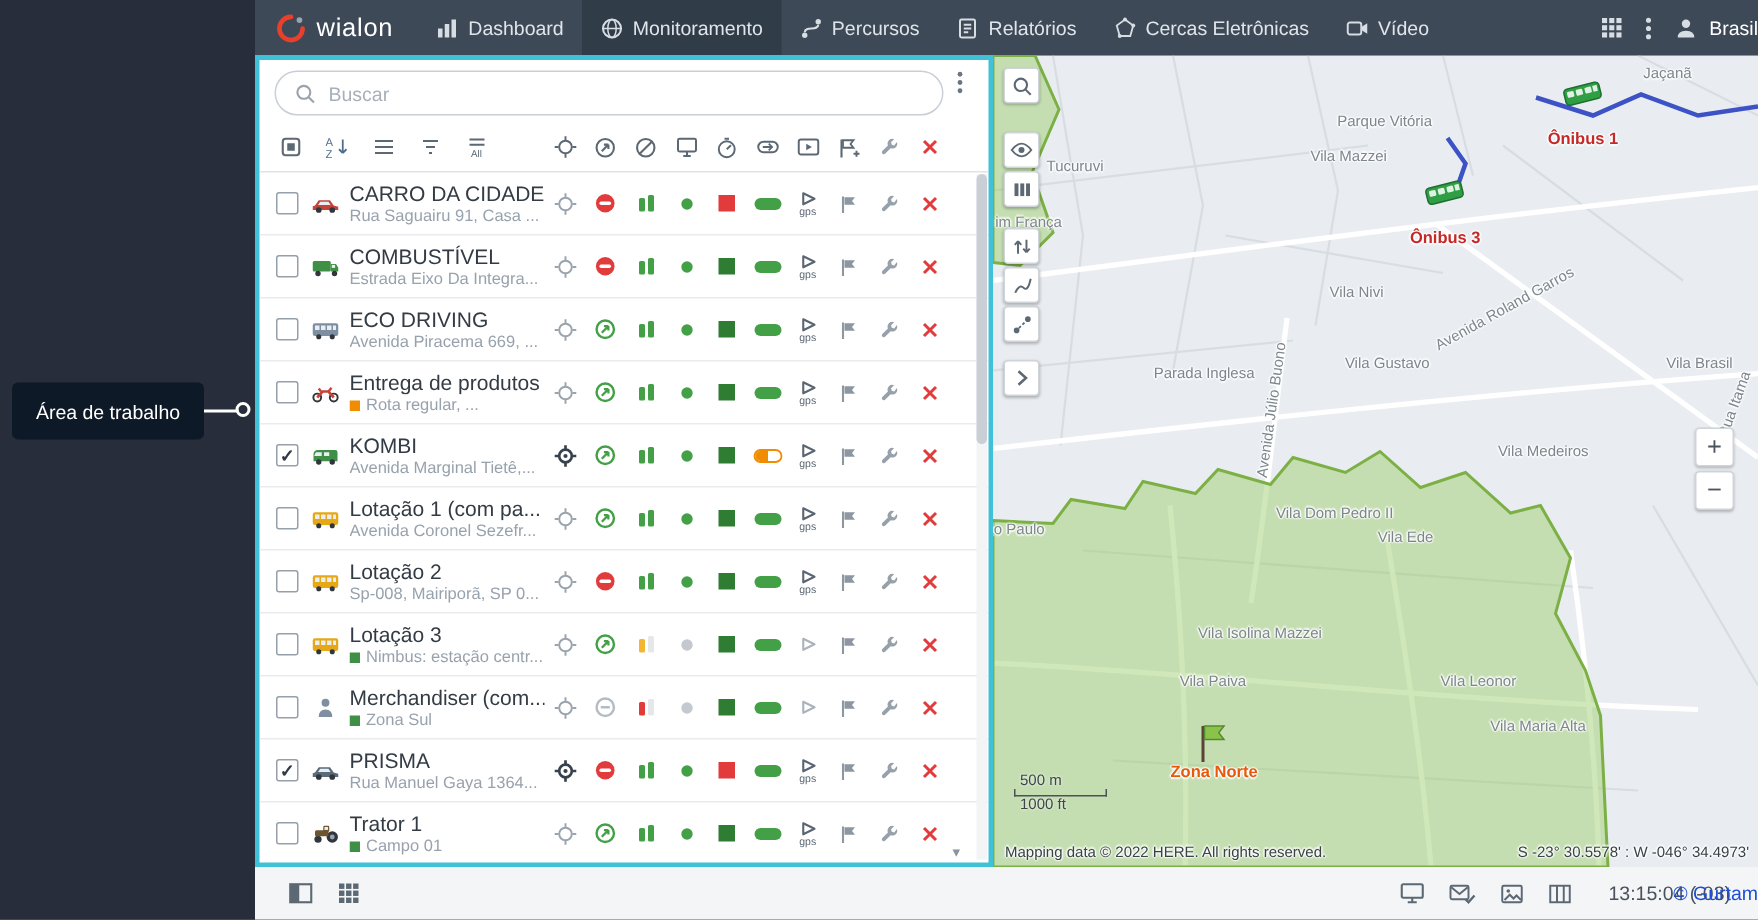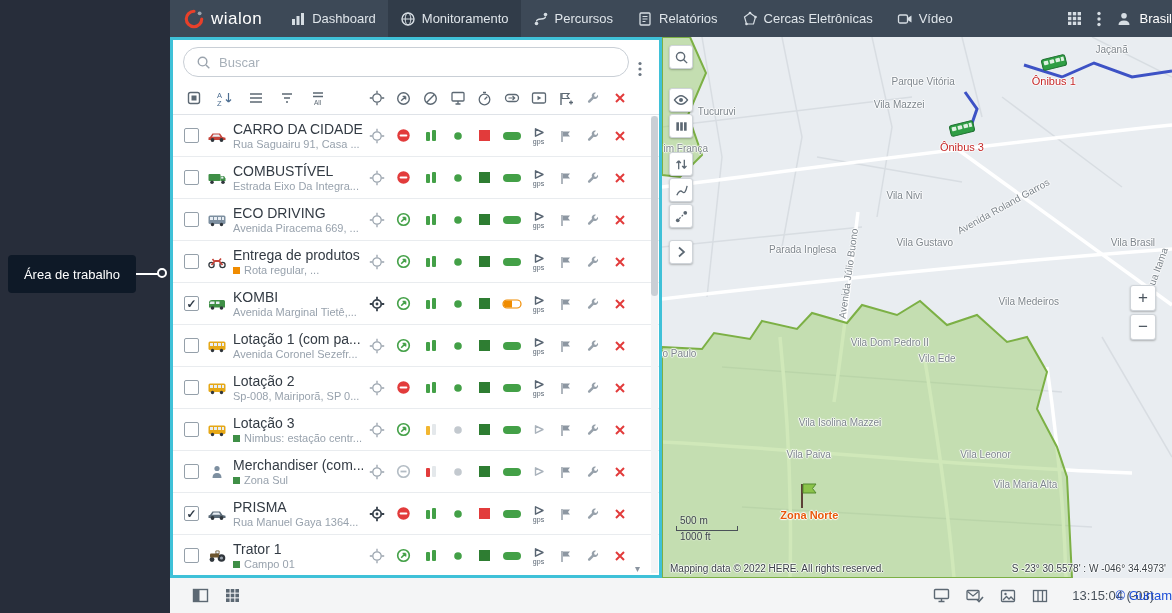--- a/index.html
+++ b/index.html
@@ -20,21 +20,21 @@
   .tabs{display:flex;align-items:stretch}
   .tab{display:flex;align-items:center;gap:6px;padding:0 12px;font-size:13px;cursor:pointer;white-space:nowrap}
   .tab.active{background:#313c49}
   .nav-right{margin-left:auto;display:flex;align-items:center;gap:15px;}
   .nav-right .icn{display:flex;align-items:center}
   .nav-user{display:flex;align-items:center;gap:7px;font-size:13px;color:#fff}
   .icn{display:inline-flex;align-items:center;justify-content:center;line-height:0}
 
   
   .panel{position:absolute;left:170px;top:37px;width:492px;height:541px;background:#fff;border:3px solid #3fc1d8;overflow:hidden}
-  .search-row{display:flex;align-items:flex-end;gap:0;padding:7px 8px 5px 10px}
+  .search-row{display:flex;align-items:flex-start;gap:0;padding:7px 8px 5px 10px}
   .search-box{flex:1;height:30px;border:1px solid #c9cfd6;border-radius:16px;display:flex;align-items:center;gap:8px;padding:0 12px;background:#fff}
   .search-input{border:none;outline:none;flex:1;font-size:13px;color:#444;background:transparent}
   .search-input::placeholder{color:#a7b0b9}
   .kebab-btn{width:22px;display:flex;justify-content:center;cursor:pointer}
   .toolbar{display:flex;align-items:center;height:33px;border-bottom:1px solid #dfe3e8;padding-left:10px}
   .tleft{display:flex;align-items:center;gap:9px}
   .ticon{width:22px;display:flex;justify-content:center;cursor:pointer}
   .cells{display:flex;margin-left:auto;margin-right:26px}
   .cell{width:27px;display:flex;align-items:center;justify-content:center;cursor:pointer}
   .unit-list{position:absolute;left:0;top:75px;right:0;bottom:0;overflow:hidden}
@@ -51,21 +51,21 @@
   .scrolltrack{position:absolute;right:1px;top:76px;bottom:2px;width:7px;background:#f2f4f6}
   .scrollthumb{position:absolute;right:0;top:0;width:7px;height:180px;background:#c9cfd5;border-radius:4px}
   .scrolldown{position:absolute;right:19px;bottom:1px;font-size:10px;color:#8a94a0;cursor:pointer}
 
   
   .map{position:absolute;left:662px;top:37px;width:510px;height:541px;background:#e9edf1;overflow:hidden}
   .map svg.base{position:absolute;left:0;top:0}
   .map-label{position:absolute;font-size:10px;color:#7e868d;white-space:nowrap;
              text-shadow:1px 0 1px #fff,-1px 0 1px #fff,0 1px 1px #fff,0 -1px 1px #fff;transform-origin:left center}
   .map-unit{position:absolute;display:flex;flex-direction:column;align-items:center}
-  .map-unit .ulabel{font-size:11px;font-weight:normal;color:#c62828;margin-top:4px;
+  .map-unit .ulabel{font-size:11px;font-weight:bold;color:#c62828;margin-top:16px;
              text-shadow:1px 0 1px #fff,-1px 0 1px #fff,0 1px 1px #fff,0 -1px 1px #fff}
   .map-flag{position:absolute;display:flex;flex-direction:column;align-items:center}
   .map-flag .flabel{font-size:11px;font-weight:bold;color:#e8590c;
              text-shadow:1px 0 1px #fff,-1px 0 1px #fff,0 1px 1px #fff,0 -1px 1px #fff}
   .map-btn{position:absolute;width:24px;height:24px;background:#fff;border:1px solid #cfd4d9;border-radius:3px;
            box-shadow:0 1px 2px rgba(0,0,0,.25);display:flex;align-items:center;justify-content:center;cursor:pointer}
   .zoom-btn{position:absolute;width:26px;height:26px;background:#fff;border:1px solid #cfd4d9;border-radius:3px;
            box-shadow:0 1px 2px rgba(0,0,0,.25);display:flex;align-items:center;justify-content:center;
            font-size:17px;color:#4a545e;cursor:pointer}
   .scale{position:absolute;left:14px;bottom:36px;font-size:10px;color:#3d444b;text-shadow:0 0 2px #fff}

